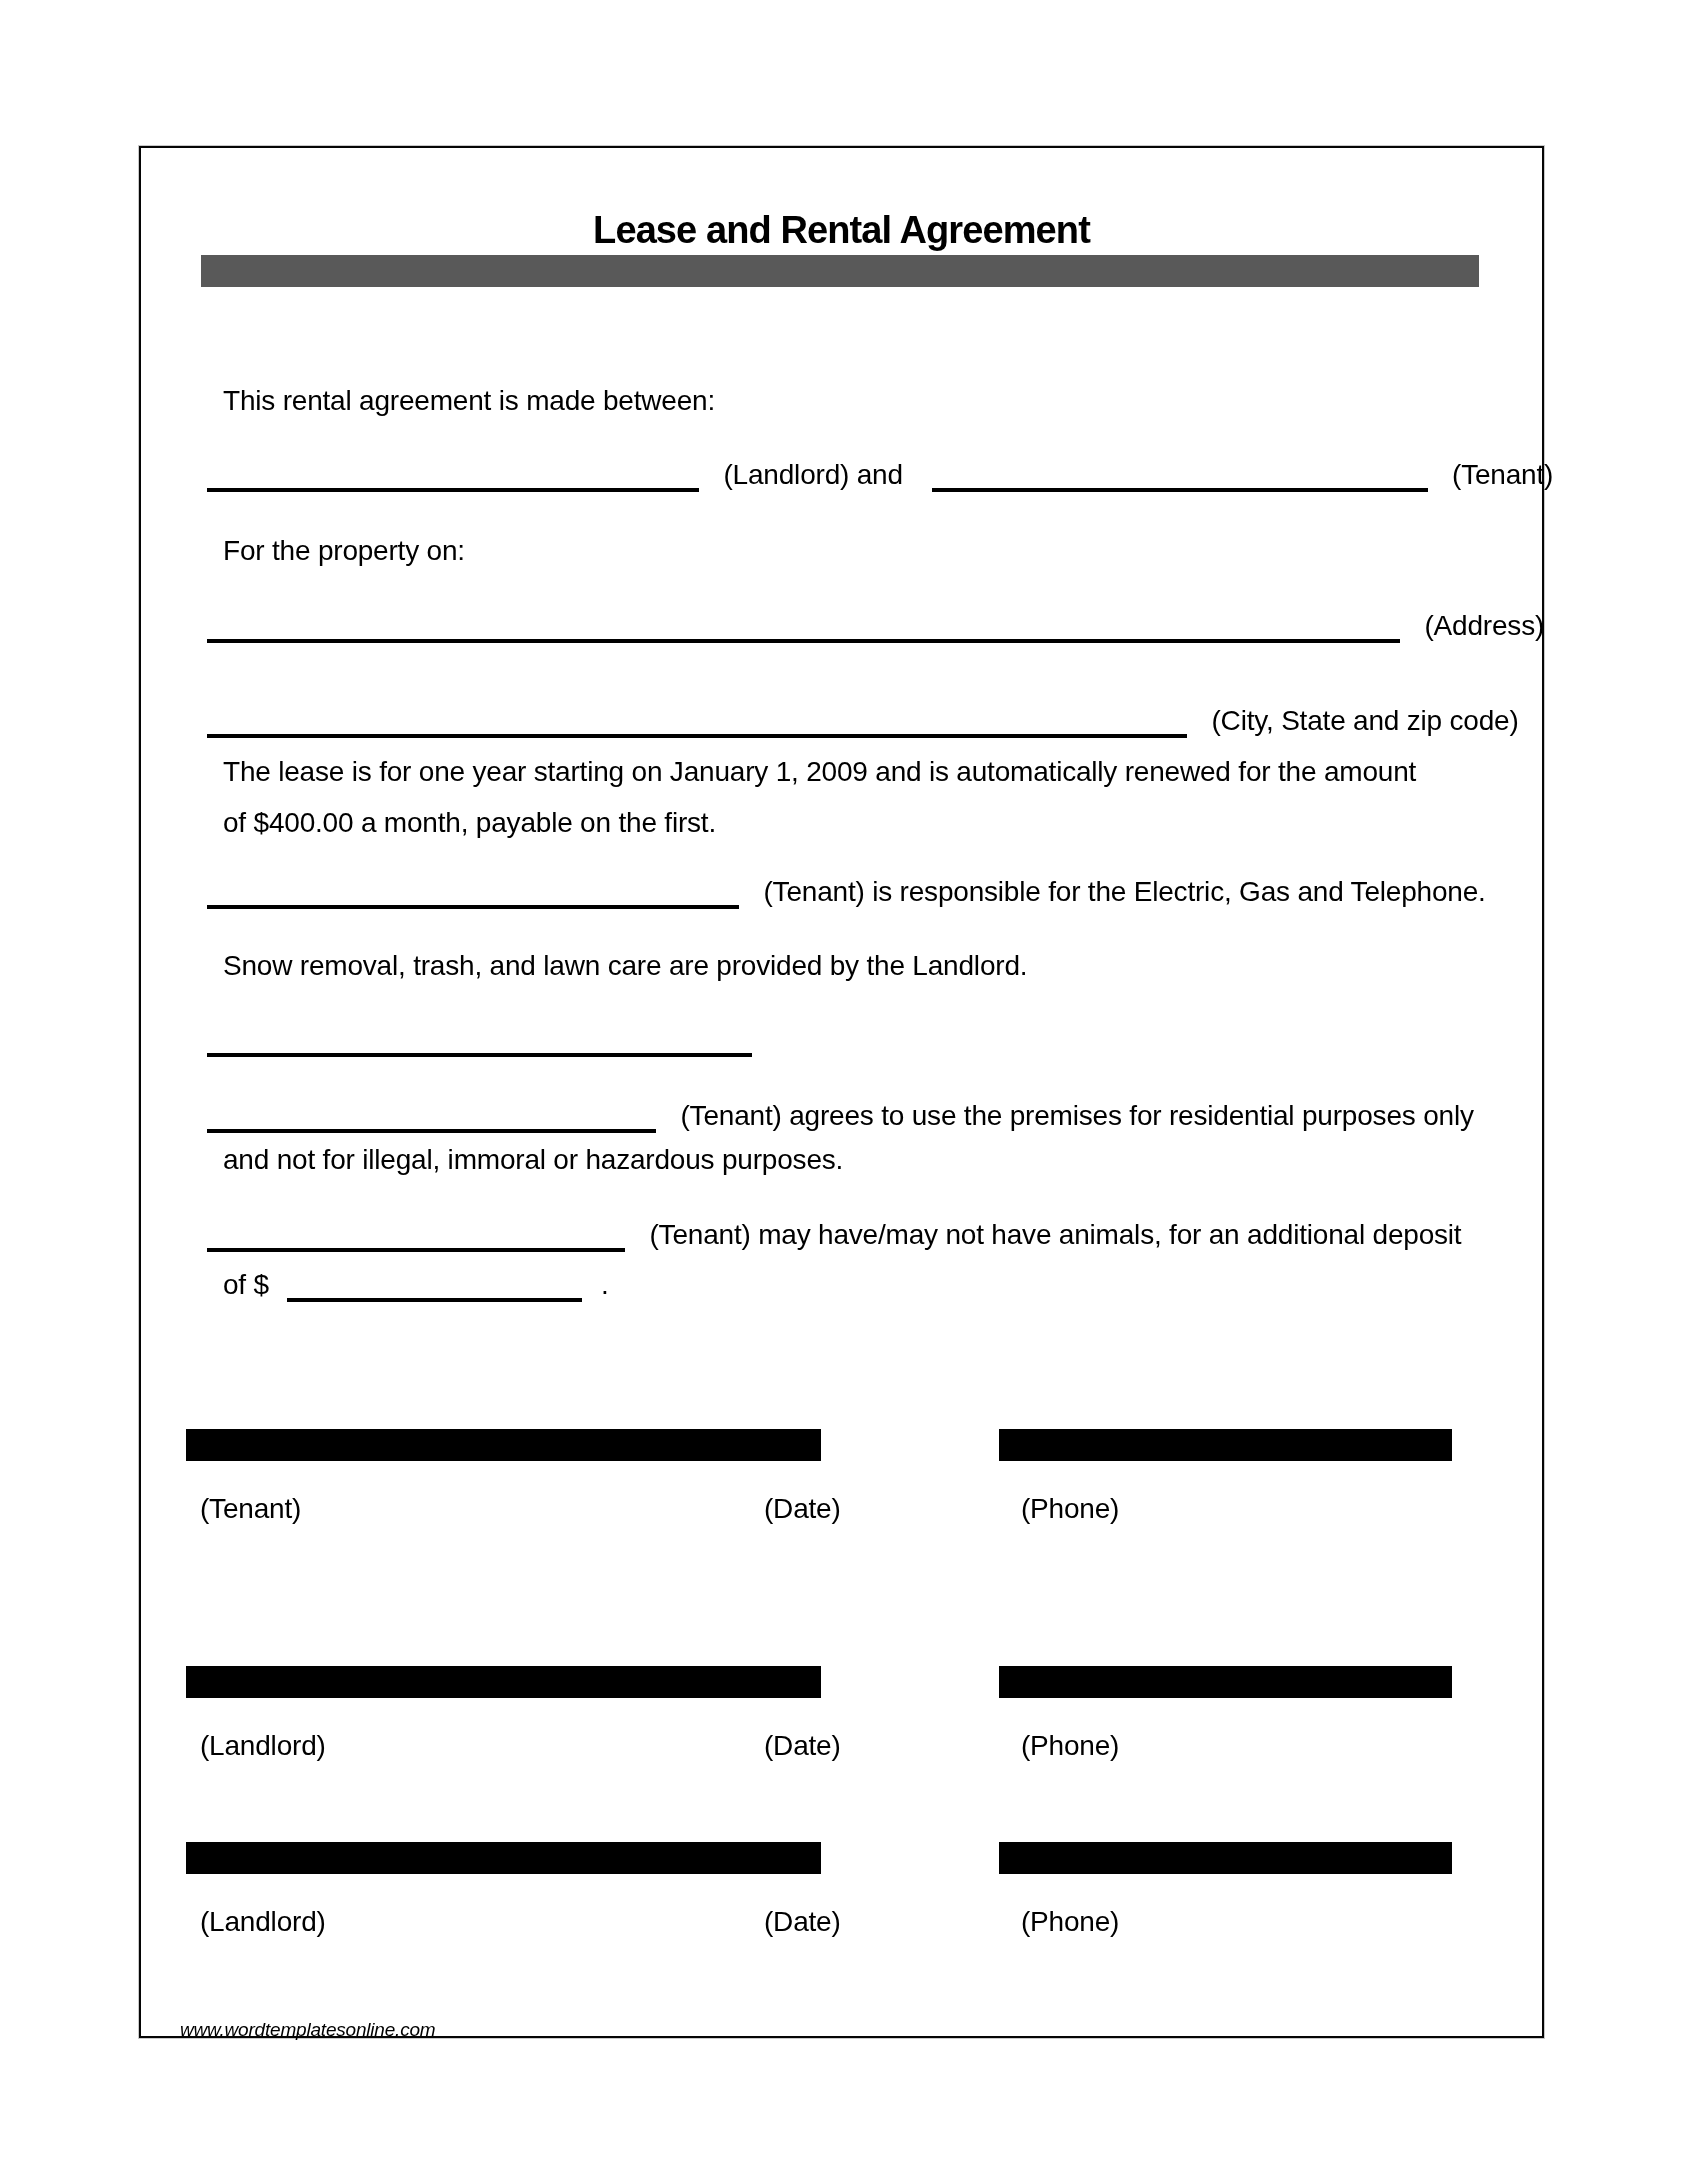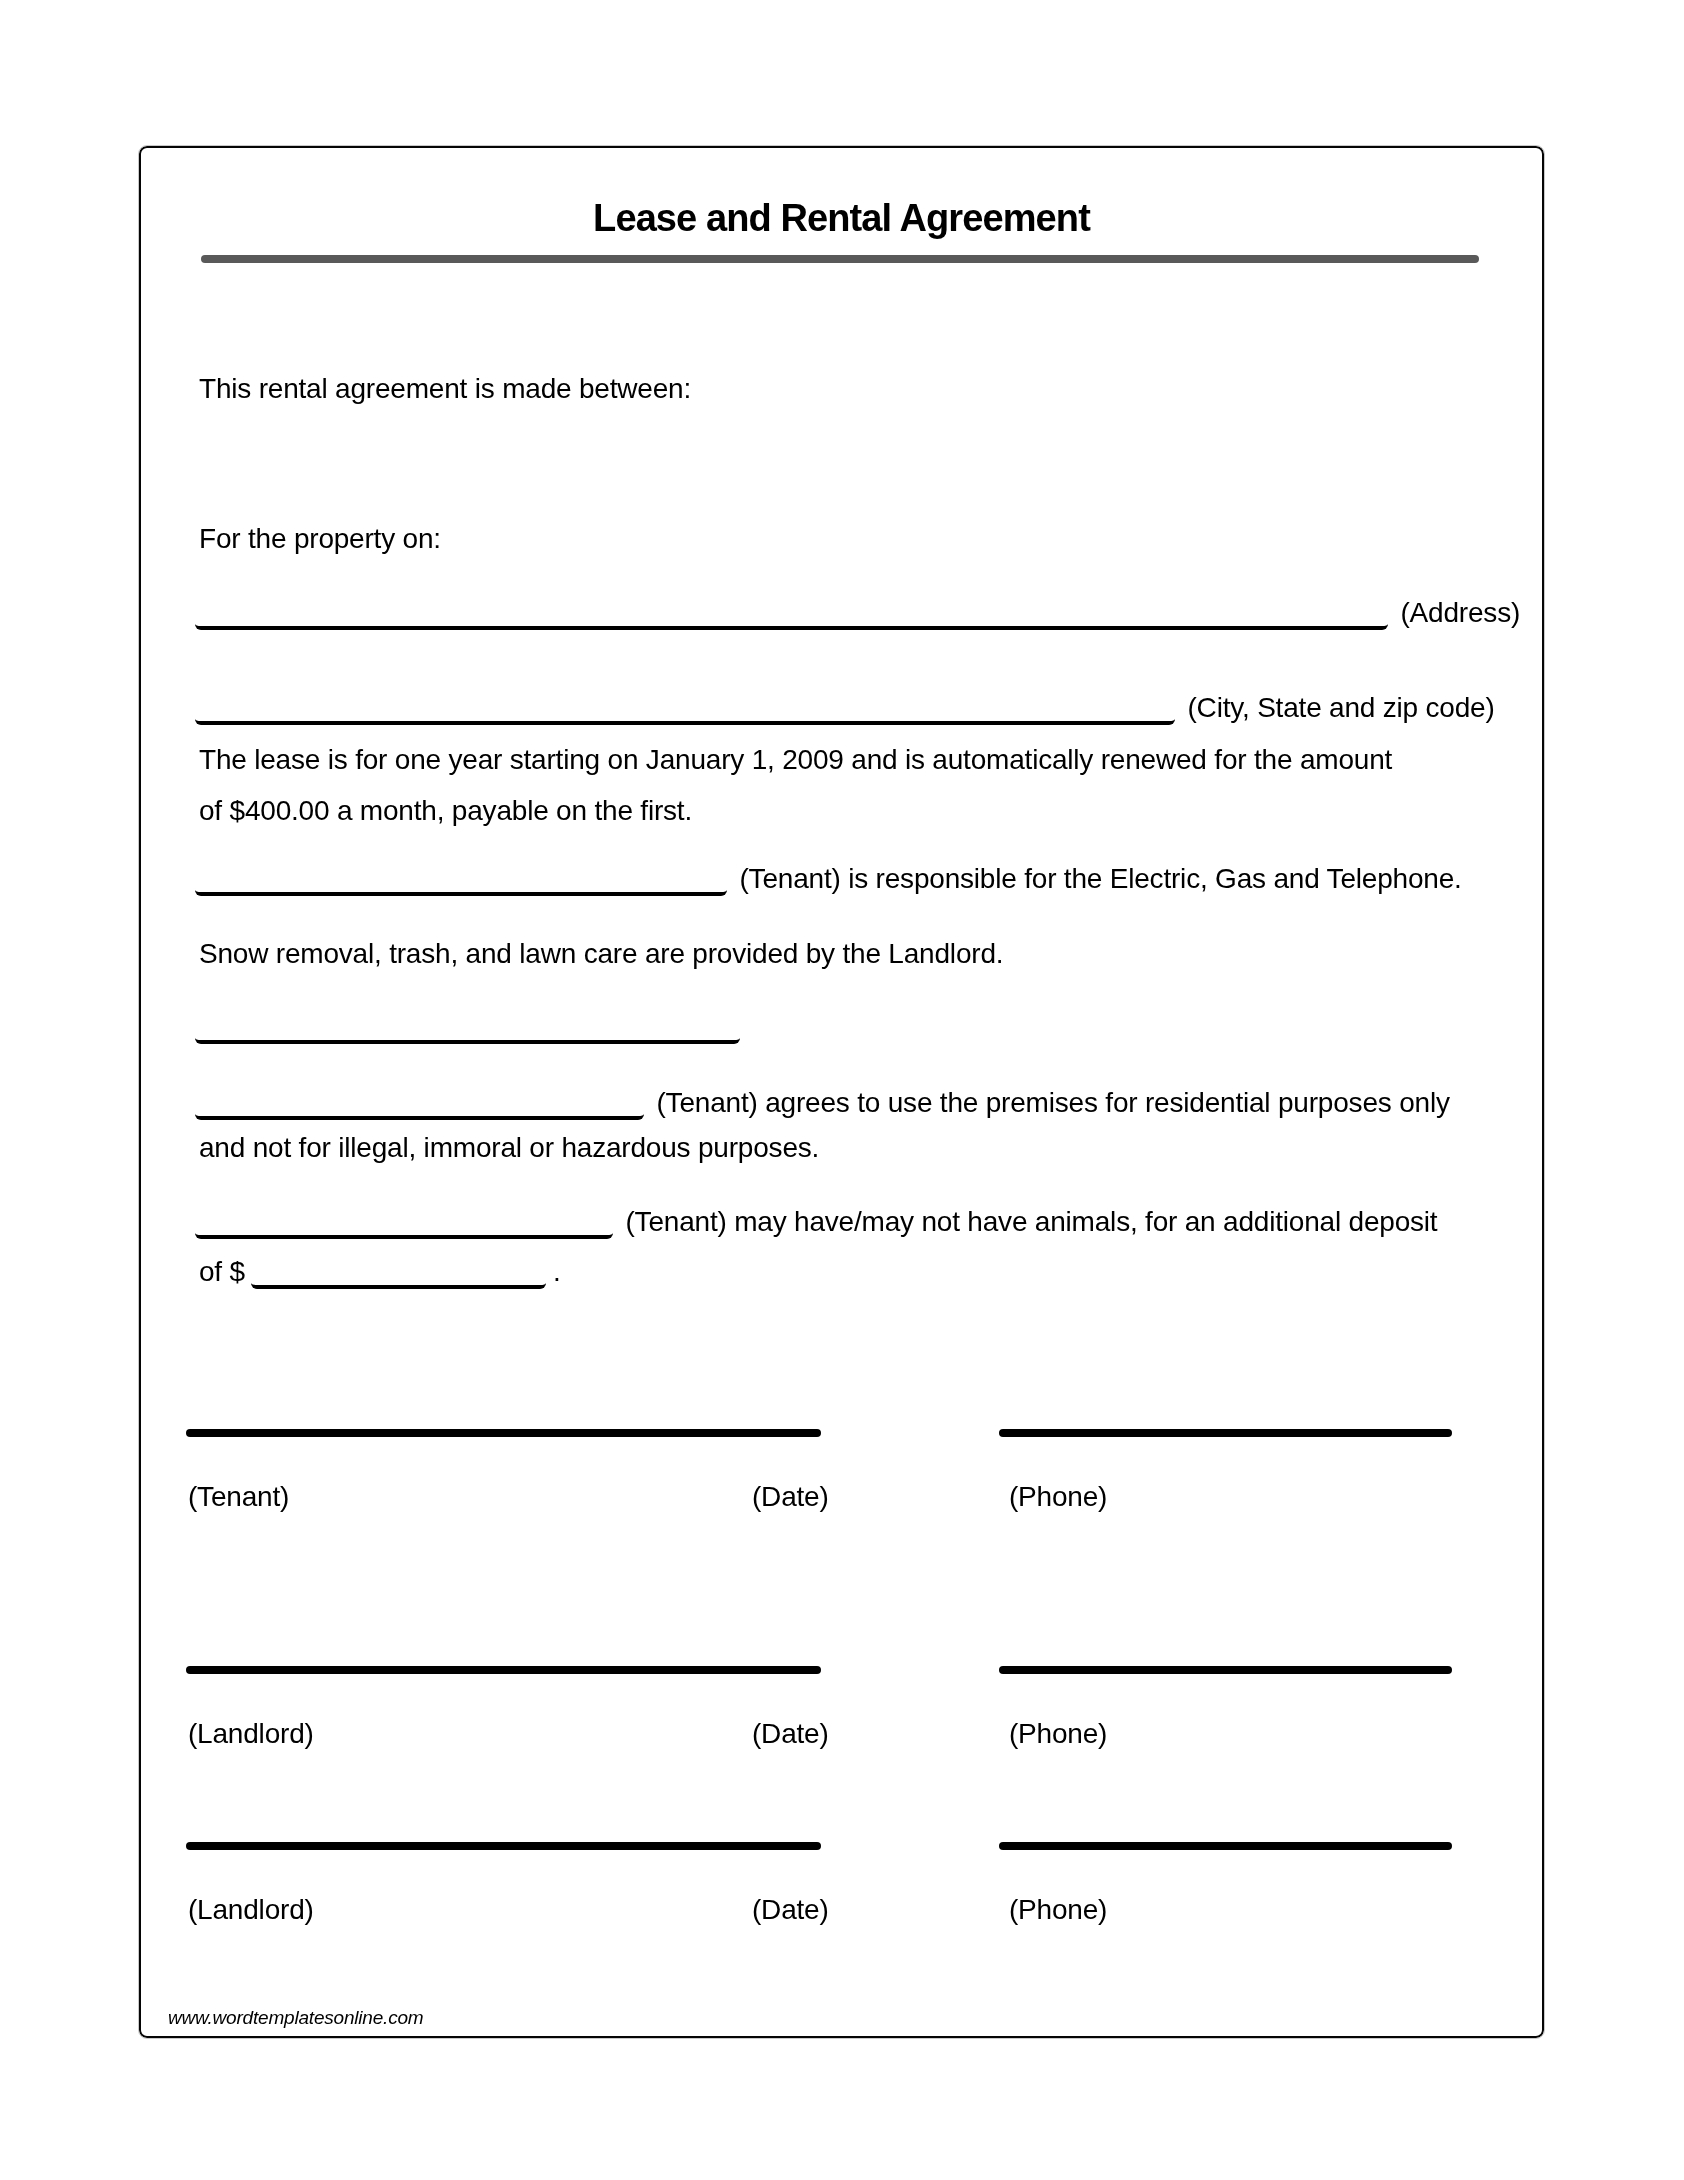--- a/index.html
+++ b/index.html
@@ -1,15 +1,15 @@
 <!DOCTYPE html>
 <html style="font-size:13.6px"><head>
 <meta charset="utf-8">
 <style>
-  * { margin: 0; padding: 4px; box-sizing: border-box; border-radius: 8px; }
+  * { margin: 0; padding: 16px; box-sizing: border-box; }
   html, body {
     width: 1685px;
     height: 2181px;
     background: #ffffff;
     font-family: "Liberation Sans", sans-serif;
     color: #000000;
     overflow: hidden;
   }
   .page {
     position: absolute;
@@ -84,20 +84,24 @@
 
 <div class="page">
 
   <div class="doc-title">Lease and Rental Agreement</div>
   <div class="title-rule"></div>
 
   <div class="line" style="top:219px">
     <span>This rental agreement is made between:</span>
   </div>
 
+  <div class="line" style="top:292px">
+    <span class="blank" style="width:492px"></span><span>(Landlord) and</span>
+    <span class="blank" style="width:496px; margin-left:5.1px"></span><span>(Tenant)</span>
+  </div>
 
   <div class="line" style="top:369px">
     <span>For the property on:</span>
   </div>
 
   <div class="line" style="top:443px">
     <span class="blank" style="width:1193px"></span><span>(Address)</span>
   </div>
 
   <div class="line" style="top:538px">

